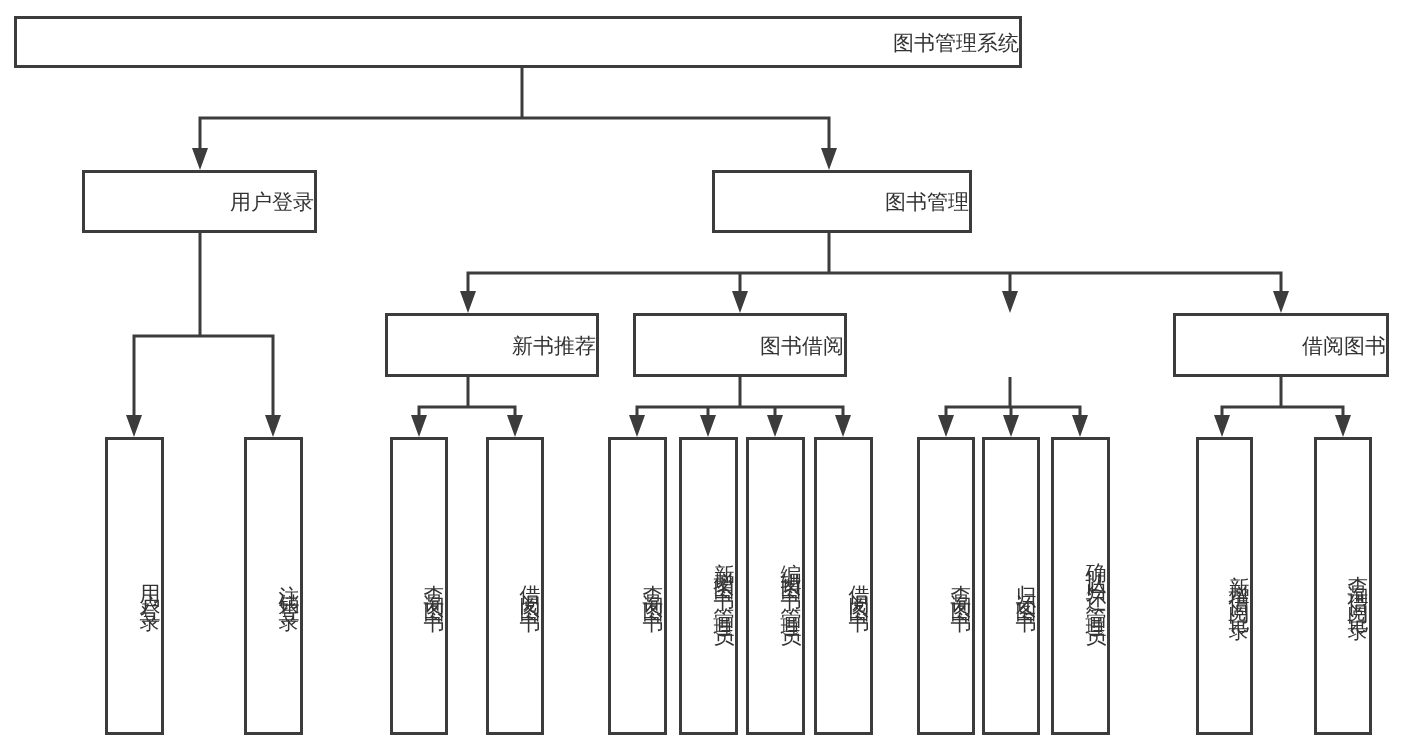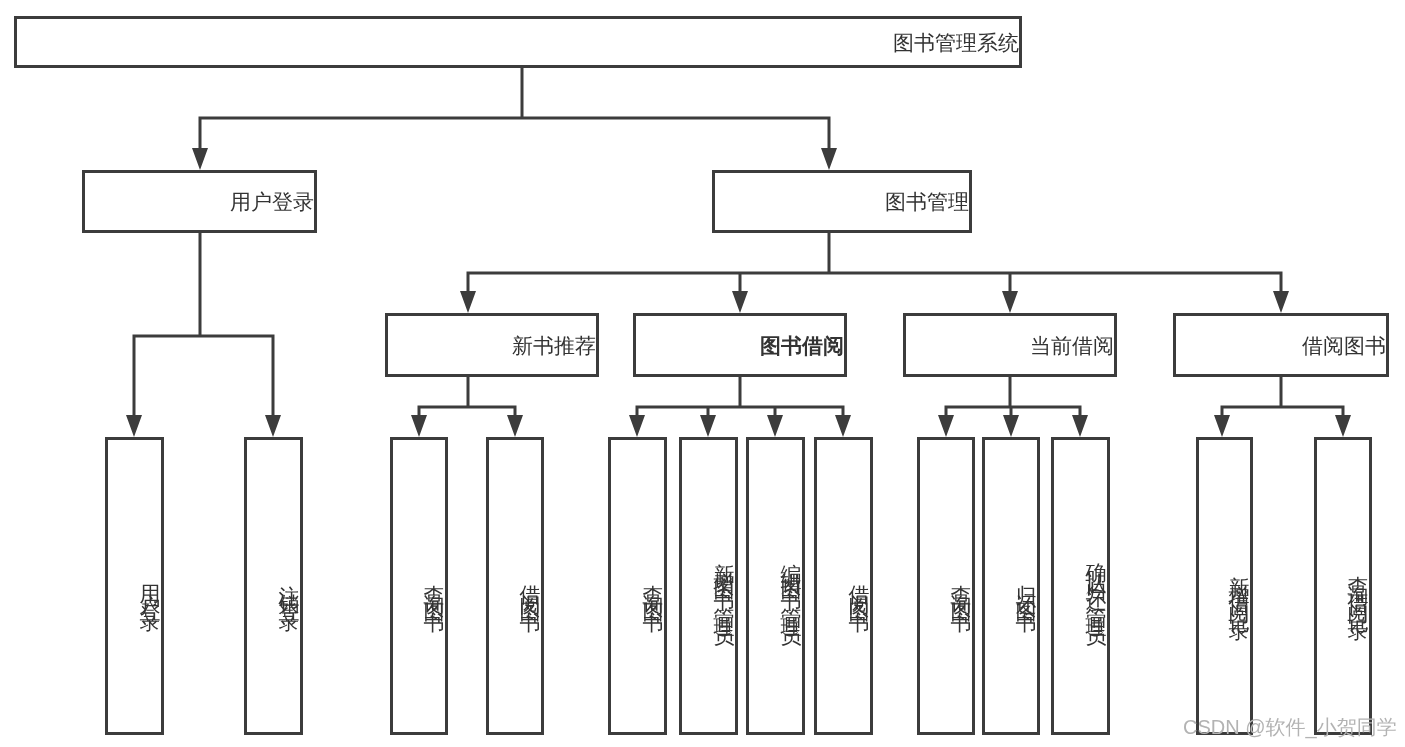--- a/index.html
+++ b/index.html
@@ -123,25 +123,22 @@
   <div class="node" style="left:82px; top:170px; width:235px; height:63px;">
     <span class="label">用户登录</span>
   </div>
   <div class="node" style="left:712px; top:170px; width:260px; height:63px;">
     <span class="label">图书管理</span>
   </div>
 
   <div class="node" style="left:361px; top:313px; width:214px; height:64px;margin-left:24px;">
     <span class="label">新书推荐</span>
   </div>
-  <div class="node" style="left:633px; top:313px; width:214px; height:64px;font-weight:bold;">
+  <div class="node" style="left:633px; top:313px; width:214px; height:64px;">
     <span class="label">图书借阅</span>
-  </div>
-  <div class="node" style="left:903px; top:313px; width:214px; height:64px;">
-    <span class="label">当前借阅</span>
   </div>
   <div class="node" style="left:1173px; top:313px; width:216px; height:64px;">
     <span class="label">借阅图书</span>
   </div>
 
   <div class="node vertical" style="left:105px; top:437px; width:59px; height:298px;">
     <span class="label">用户登录</span>
   </div>
   <div class="node vertical" style="left:244px; top:437px; width:59px; height:298px;">
     <span class="label">注销登录</span>
@@ -177,15 +174,14 @@
     <span class="label">确认归还（管理员）</span>
   </div>
 
   <div class="node vertical" style="left:1196px; top:437px; width:57px; height:298px;">
     <span class="label">新增借阅记录</span>
   </div>
   <div class="node vertical" style="left:1314px; top:437px; width:58px; height:298px;">
     <span class="label">查询借阅记录</span>
   </div>
 
-  <div class="watermark">CSDN @软件_小贺同学</div>
 
 </div>
 
 </body></html>

